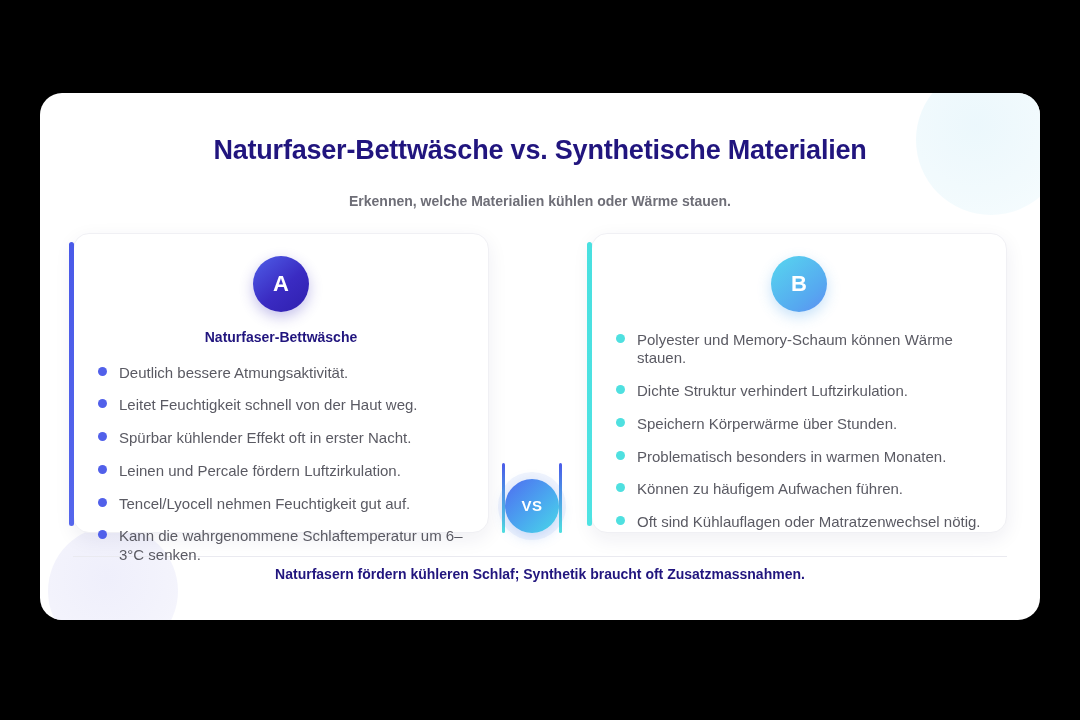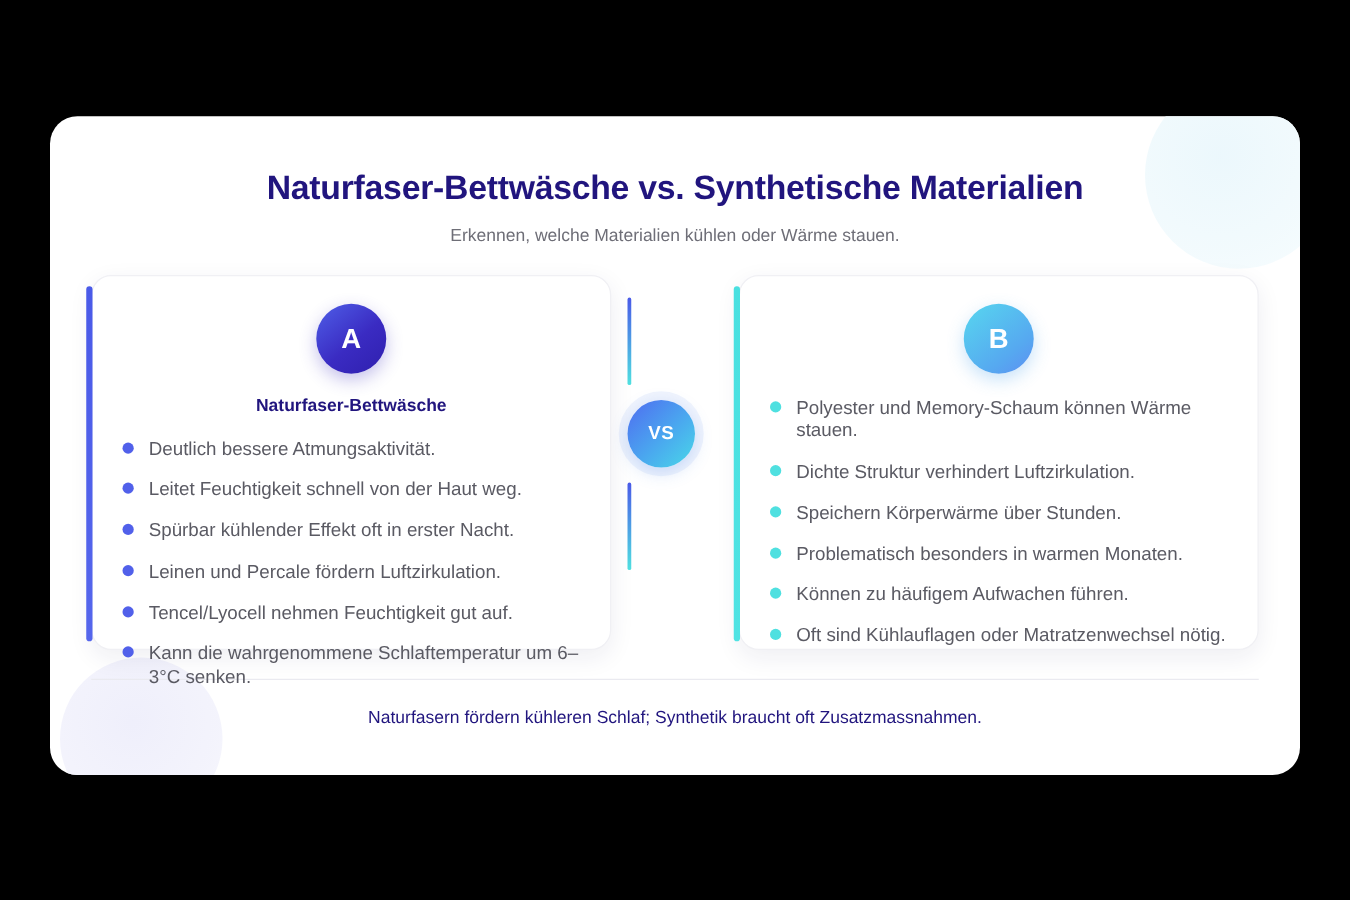--- a/index.html
+++ b/index.html
@@ -65,24 +65,24 @@
   .header { text-align: center; padding-top: 43px; }
 
   .main-title {
     font-size: 27px;
     font-weight: bold;
     color: #21157e;
     letter-spacing: -0.2px;
     line-height: 1.1;
   }
   .subtitle {
-    margin-top: 14px;
+    margin-top: 27px;
     font-size: 14px;
     color: #6e6e77;
-    font-weight: normal;
+    font-weight: bold;
   }
 
   
   .compare {
     position: relative;
     margin: 0 auto;
     margin-top: 24px;
     width: 934px;
     height: 302px;
     display: flex;
@@ -168,22 +168,22 @@
     line-height: 1.25;
     color: #5a5a63;
   }
 
   
   .center {
     position: relative;
     width: 76px;
     height: 300px;
     display: flex;
-    flex-direction: column;
-    align-items: flex-start;
+    flex-direction: row;
+    align-items: flex-end;
   }
   .line {
     width: 3px;
     border-radius: 2px;
   }
   .line-top {
     height: 70px;
     margin-top: 18px;
     background: linear-gradient(180deg, #4a5ae8 0%, #4fe0e0 100%);
   }
@@ -209,24 +209,24 @@
   }
 
   
   .divider {
     width: 934px;
     height: 1px;
     background: #eaeaf0;
     margin: 21px auto 0 auto;
   }
   .footer-note {
-    margin-top: 21px;
+    margin-top: 9px;
     text-align: center;
     font-size: 14px;
-    font-weight: normal;
+    font-weight: bold;
     color: #21157e;
   }
 </style>
 </head>
 <body>
 
 <div class="stage">
   <div class="panel">
 
     <div class="blob blob-tr"></div>

